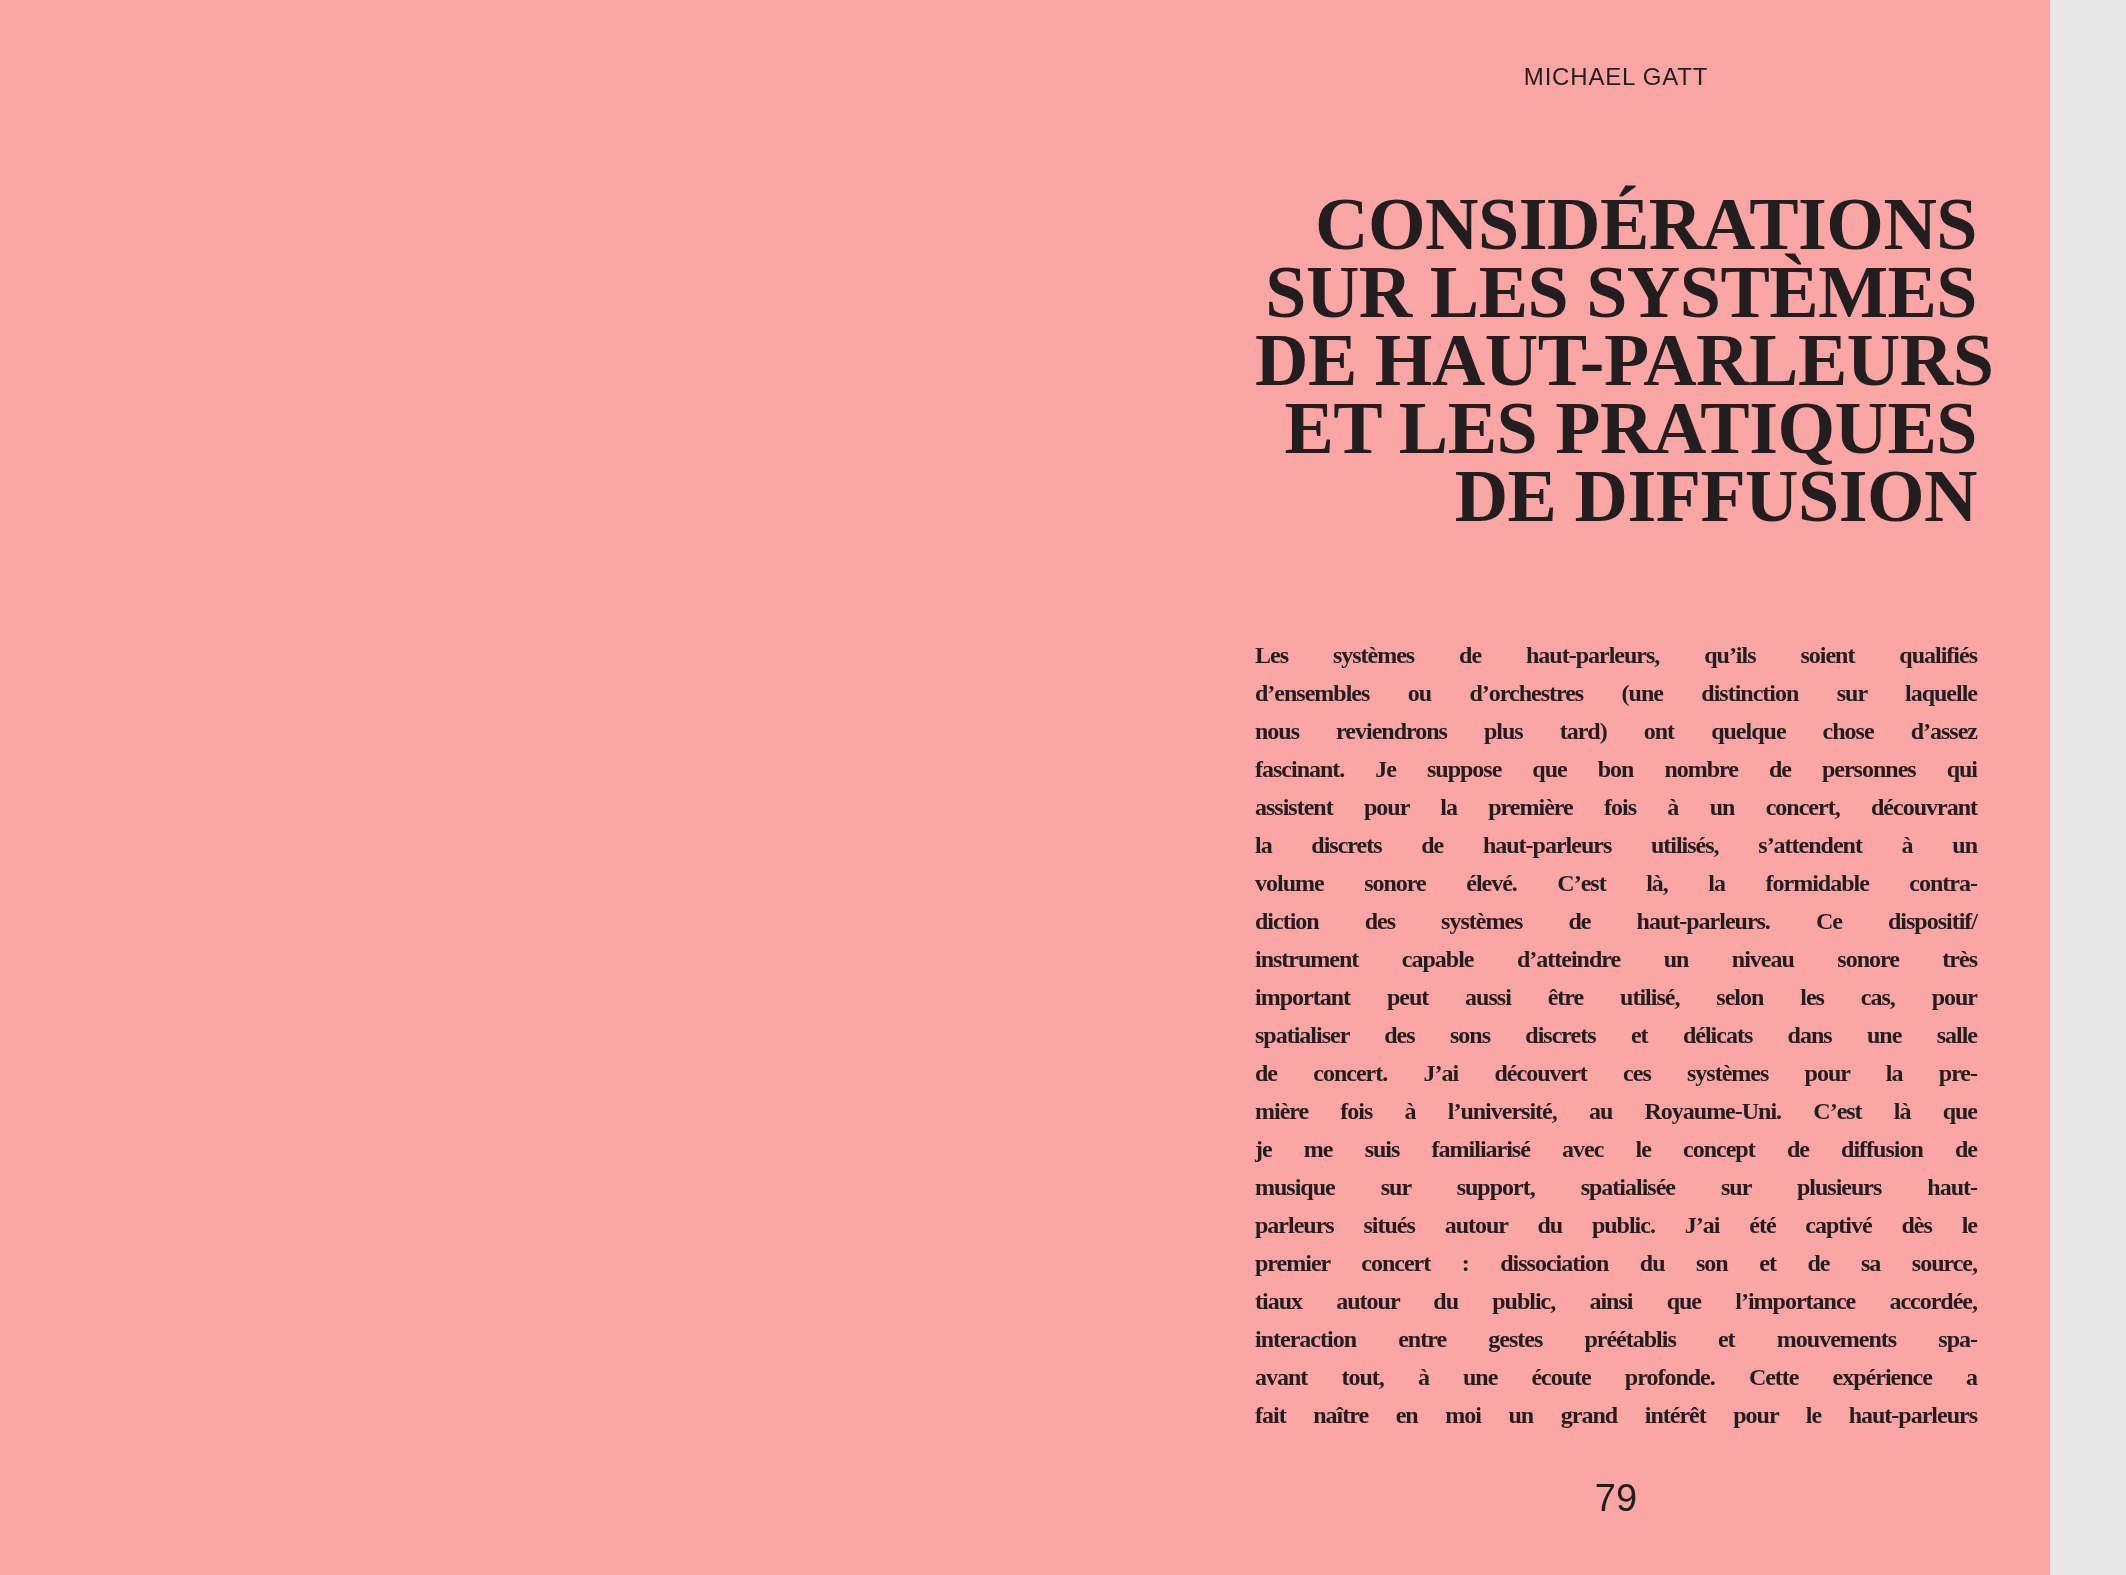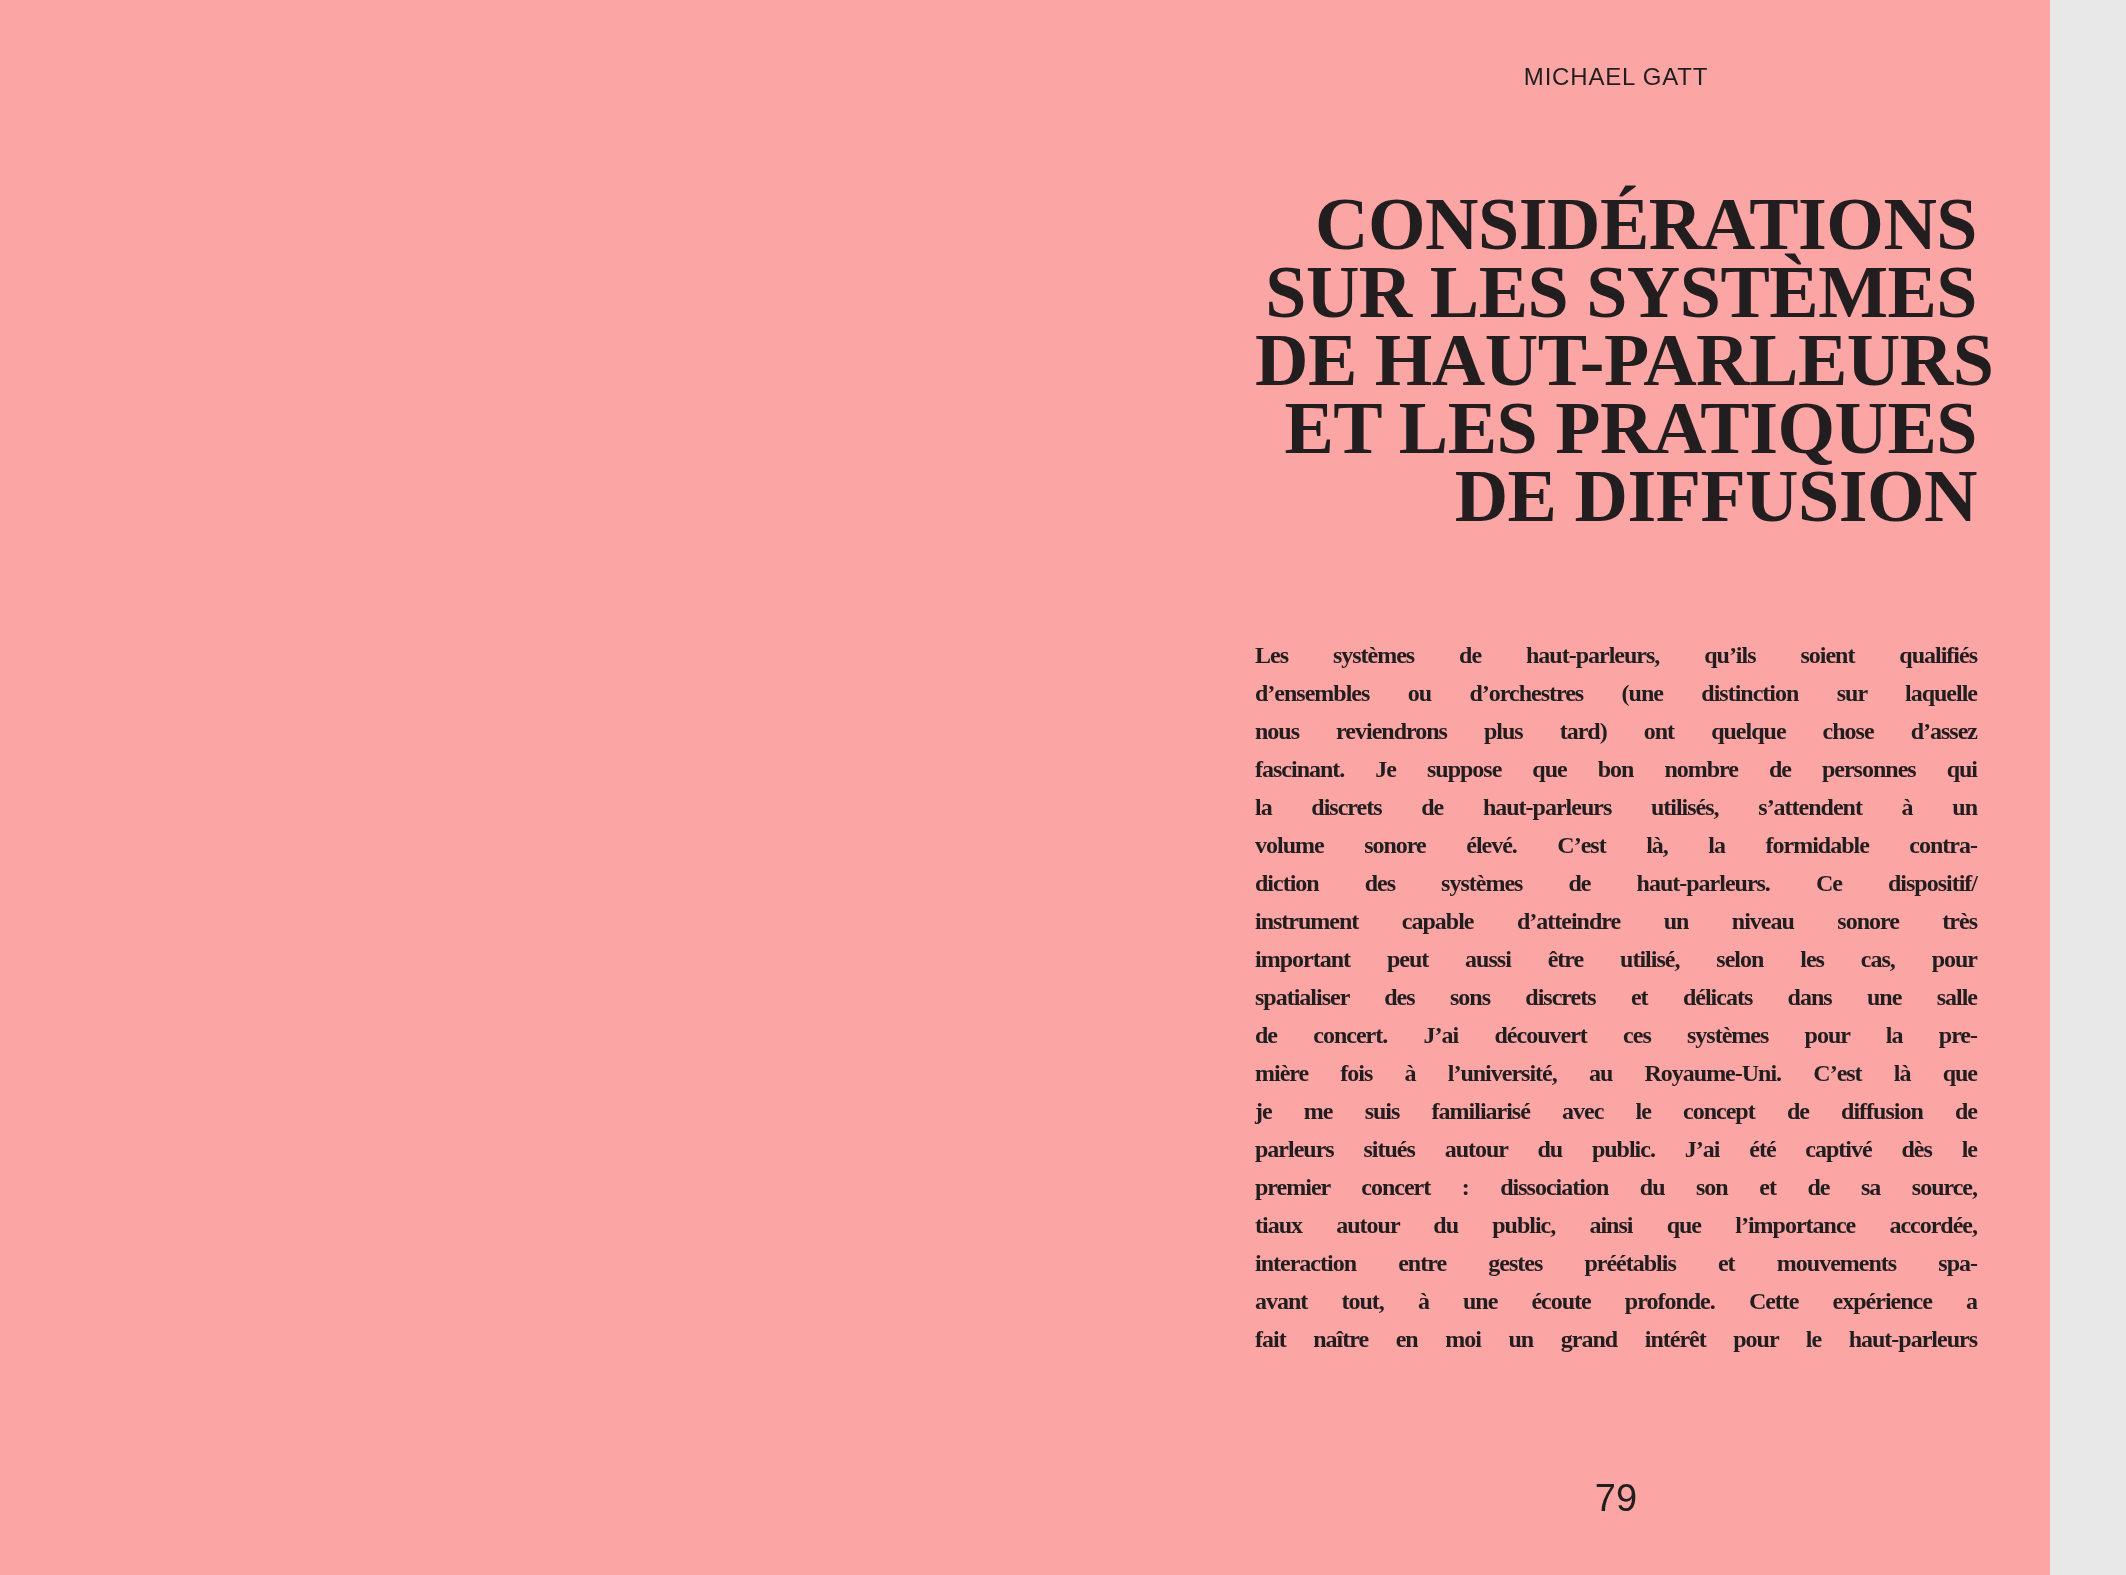--- a/index.html
+++ b/index.html
@@ -89,29 +89,31 @@
       <div class="title-line">DE HAUT-PARLEURS</div>
       <div class="title-line">ET LES PRATIQUES</div>
       <div class="title-line">DE DIFFUSION</div>
     </div>
 
     <div class="body-block">
       <div class="body-line">Les systèmes de haut-parleurs, qu’ils soient qualifiés</div>
       <div class="body-line">d’ensembles ou d’orchestres (une distinction sur laquelle</div>
       <div class="body-line">nous reviendrons plus tard) ont quelque chose d’assez</div>
       <div class="body-line">fascinant. Je suppose que bon nombre de personnes qui</div>
+      <div class="body-line">assistent pour la première fois à un concert, découvrant</div>
       <div class="body-line">la discrets de haut-parleurs utilisés, s’attendent à un</div>
       <div class="body-line">volume sonore élevé. C’est là, la formidable contra-</div>
       <div class="body-line">diction des systèmes de haut-parleurs. Ce dispositif/</div>
       <div class="body-line">instrument capable d’atteindre un niveau sonore très</div>
       <div class="body-line">important peut aussi être utilisé, selon les cas, pour</div>
       <div class="body-line">spatialiser des sons discrets et délicats dans une salle</div>
       <div class="body-line">de concert. J’ai découvert ces systèmes pour la pre-</div>
       <div class="body-line">mière fois à l’université, au Royaume-Uni. C’est là que</div>
       <div class="body-line">je me suis familiarisé avec le concept de diffusion de</div>
+      <div class="body-line">musique sur support, spatialisée sur plusieurs haut-</div>
       <div class="body-line">parleurs situés autour du public. J’ai été captivé dès le</div>
       <div class="body-line">premier concert : dissociation du son et de sa source,</div>
       <div class="body-line">tiaux autour du public, ainsi que l’importance accordée,</div>
       <div class="body-line">interaction entre gestes préétablis et mouvements spa-</div>
       <div class="body-line">avant tout, à une écoute profonde. Cette expérience a</div>
       <div class="body-line">fait naître en moi un grand intérêt pour le haut-parleurs</div>
     </div>
 
     <div class="page-number">79</div>
 

